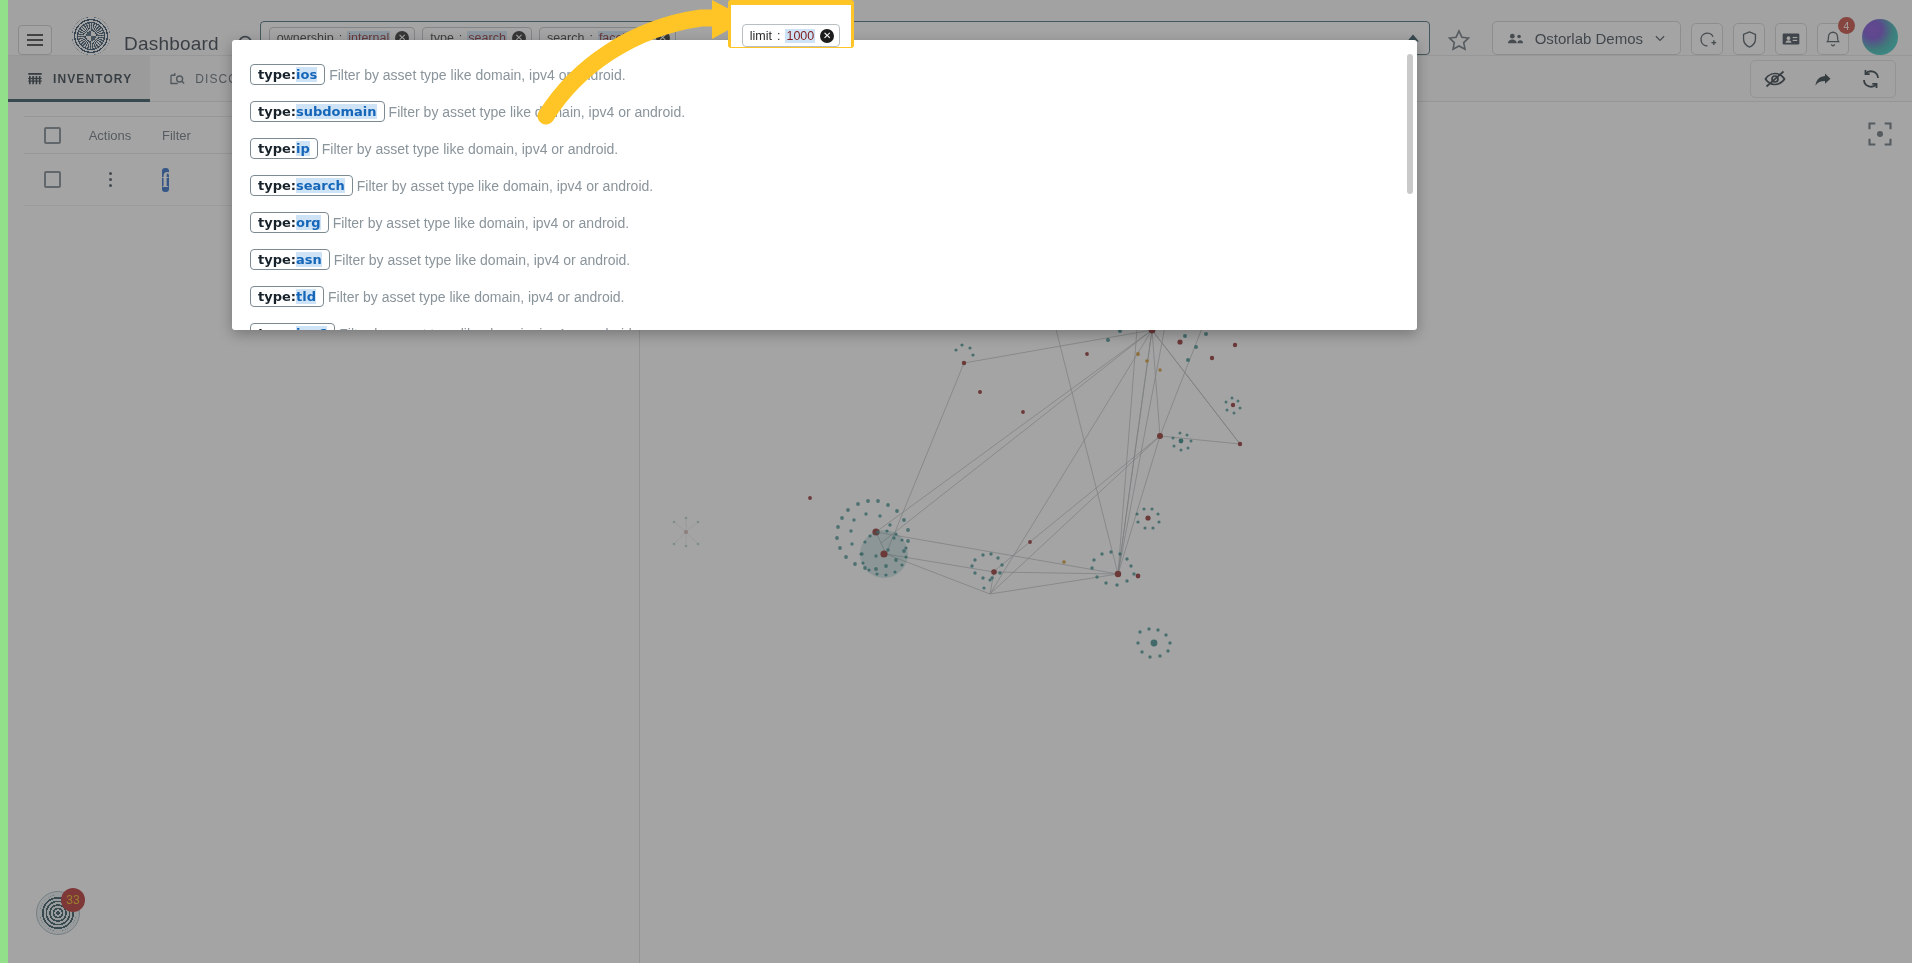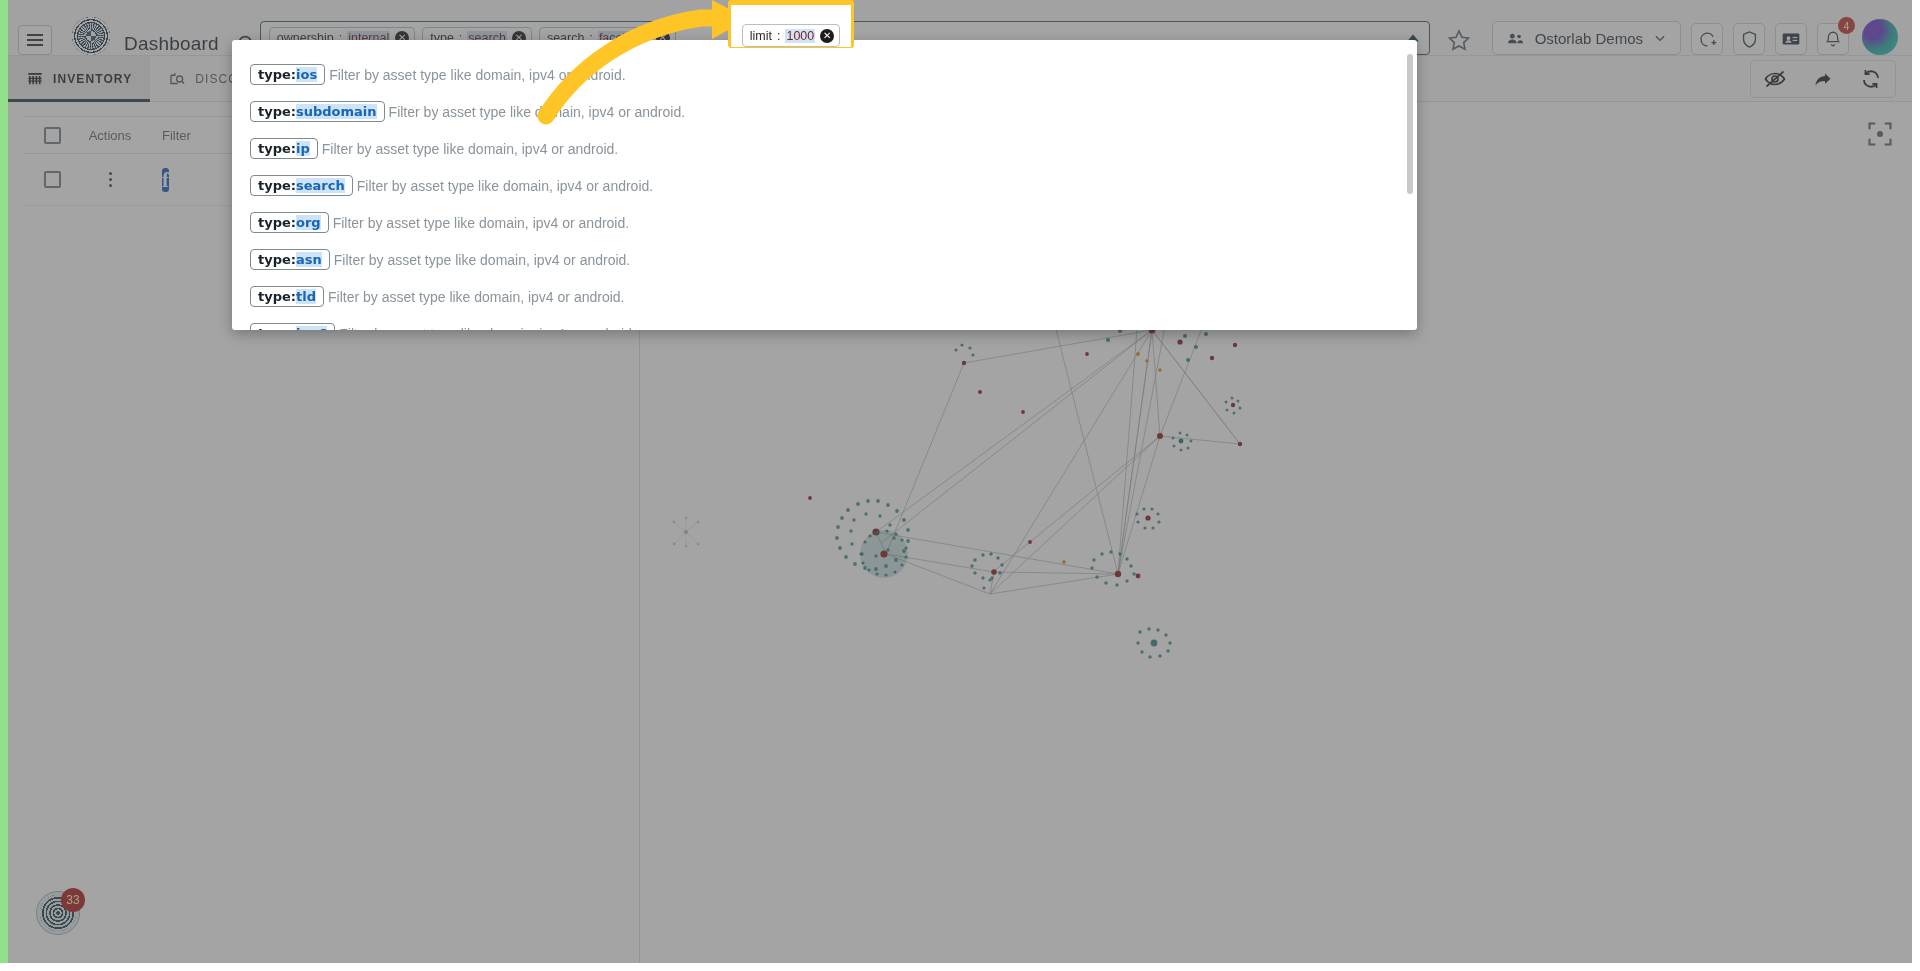--- a/index.html
+++ b/index.html
@@ -198,21 +198,21 @@
     border: 1px solid #9fb3bd;
     overflow: visible;
   }
   .corner-logo .rings {
     position:absolute; inset:3px; border-radius:50%;
     background: repeating-radial-gradient(circle at 50% 50%, #1f4150 0 1.6px, #e8eef0 1.6px 3.6px);
   }
   .corner-logo .badge33 {
     position:absolute; top:-4px; right:-6px;
     width: 24px; height: 24px; border-radius: 50%;
-    background:#b21f1f; color:#fef9c3; font-size: 12px; font-weight:400;
+    background:#b21f1f; color:#eab308; font-size: 12px; font-weight:400;
     display:flex; align-items:center; justify-content:center;
   }
 
   
   .graph-panel { flex: 1; position: relative; background: #fff; }
   .focus-btn { position:absolute; right: 18px; top: 18px; width: 28px; height: 28px; }
 
   
   .dropdown {
     position: absolute; left: 232px; top: 40px;

